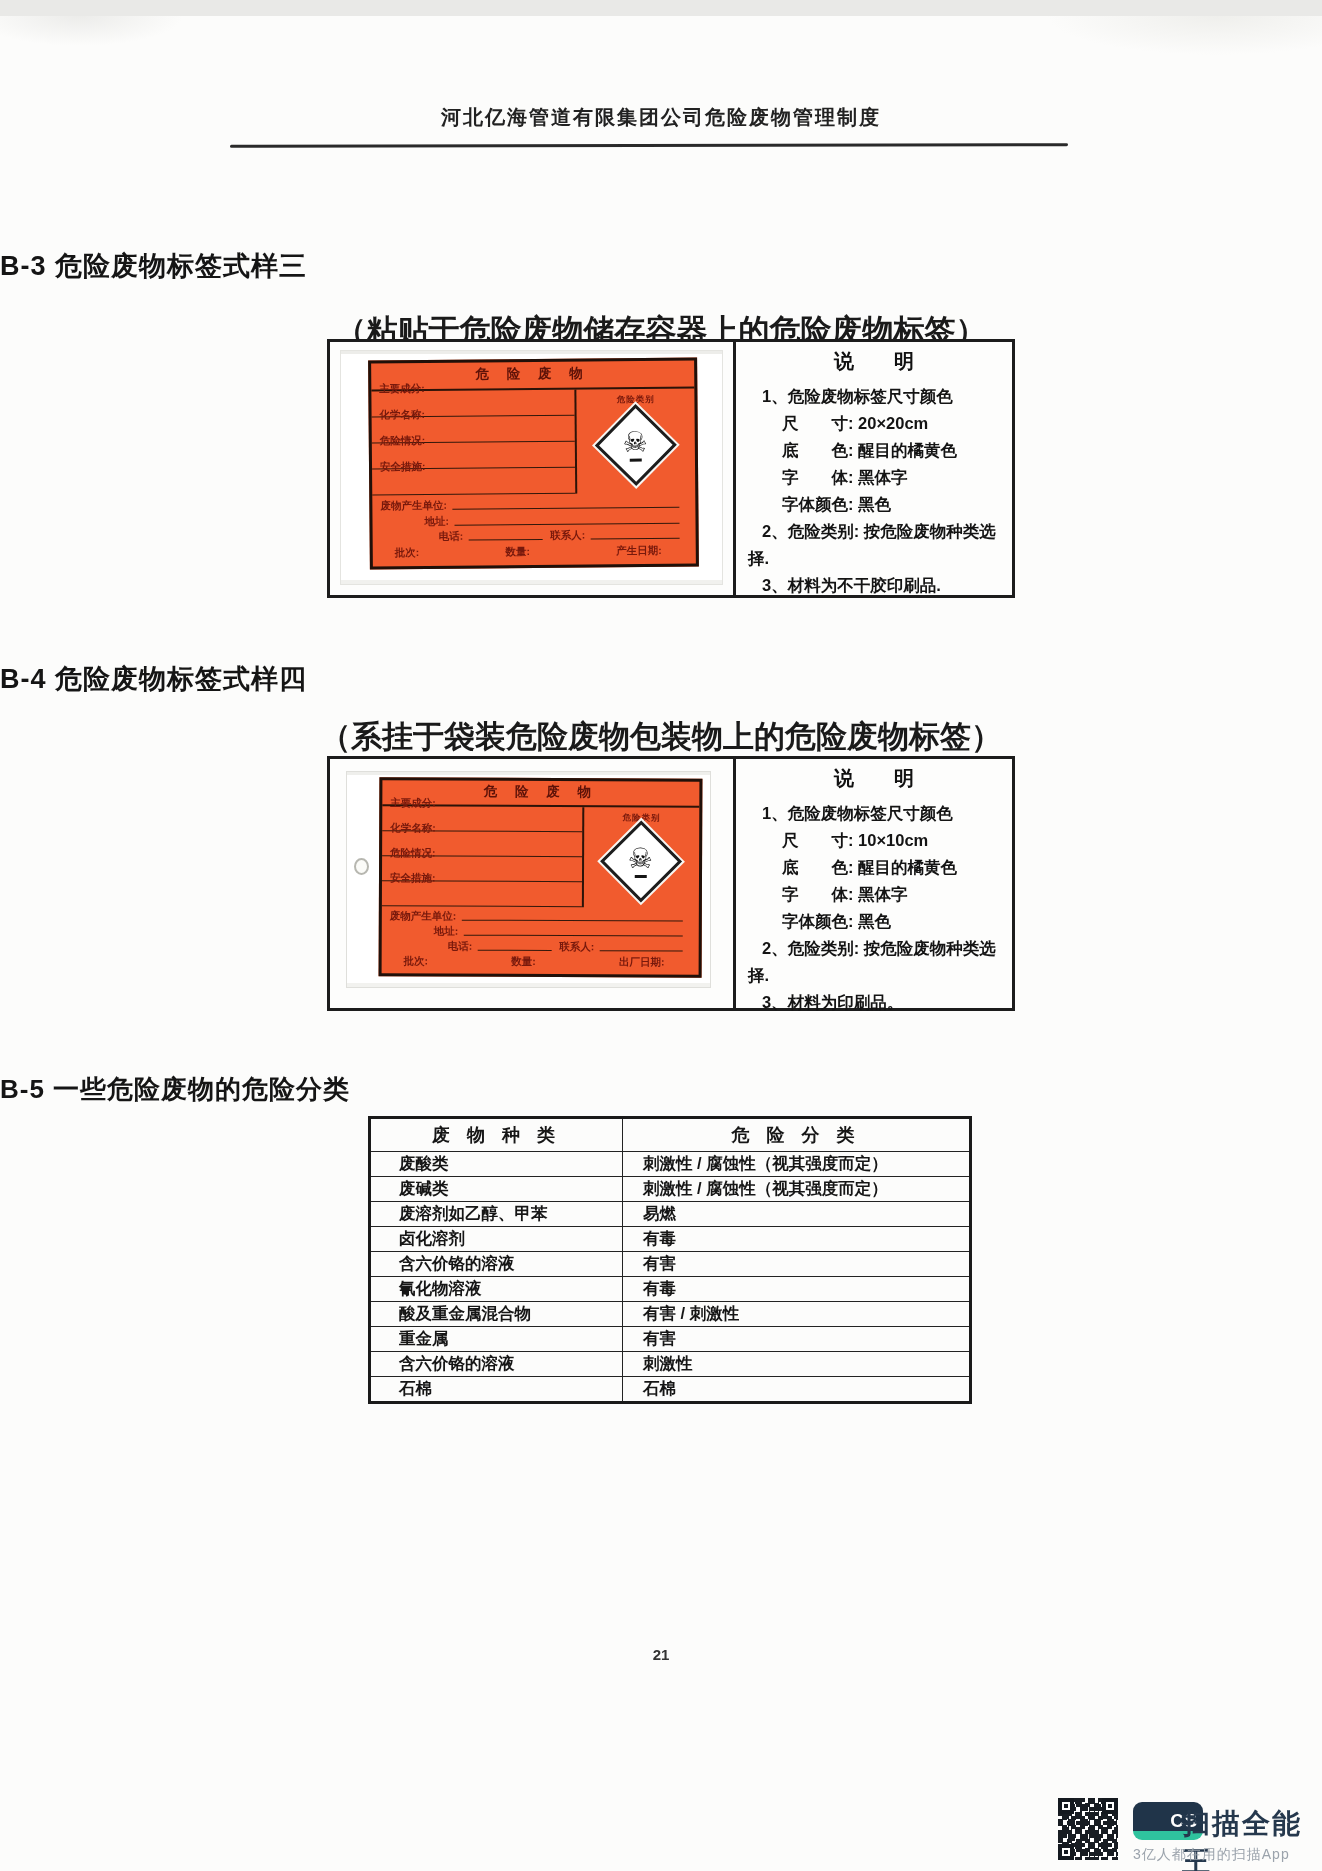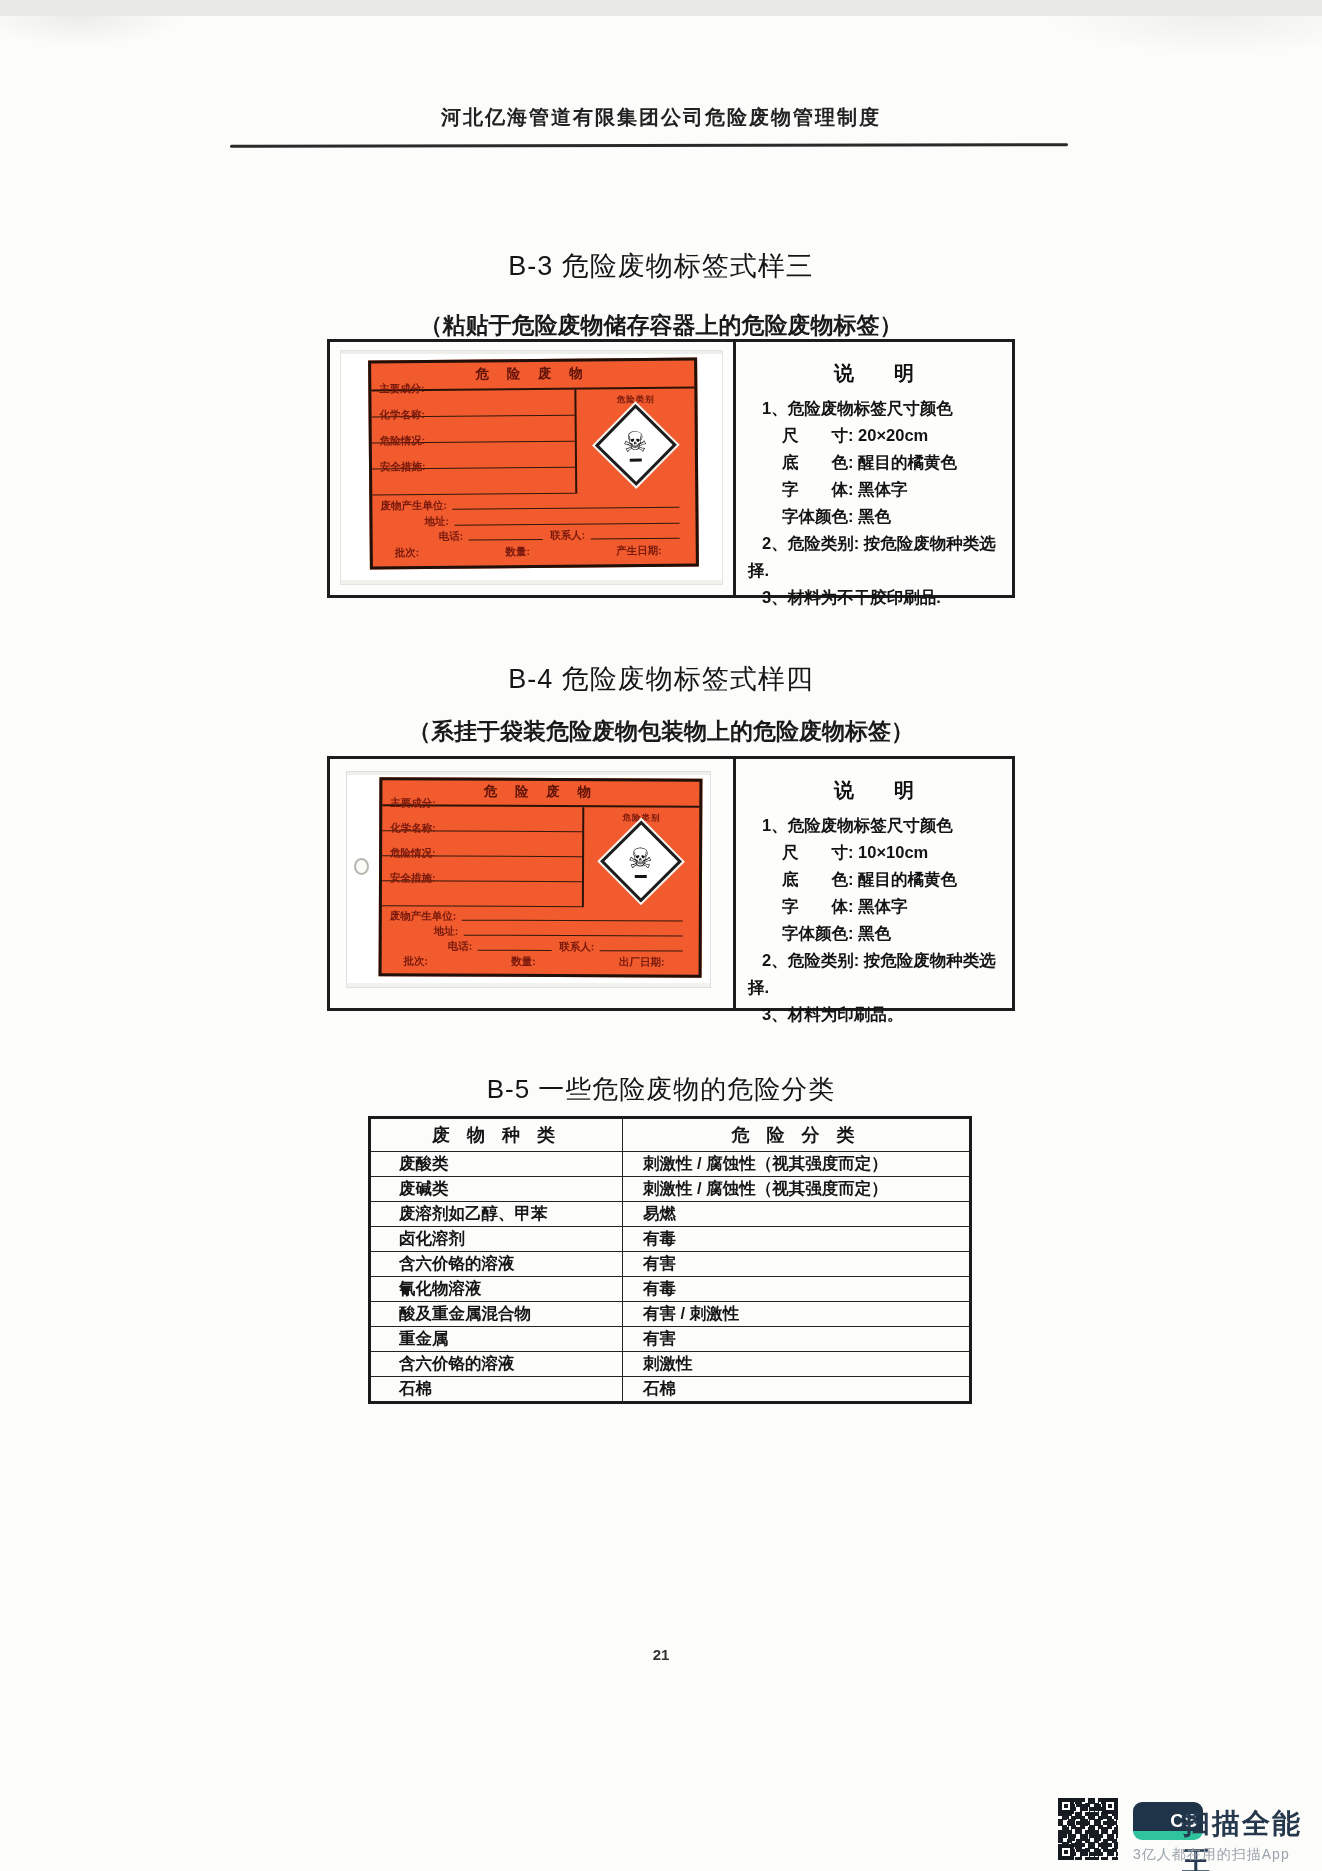--- a/index.html
+++ b/index.html
@@ -10,33 +10,33 @@
       radial-gradient(260px 60px at 92% 0%, #efefec, transparent 65%),
       #fcfcfb;
     font-family:"Liberation Sans", sans-serif;color:#1b1b1b;
   }
   
   .header-title{position:absolute;top:88px;left:0;width:100%;text-align:center;
     font-size:20px;font-weight:700;letter-spacing:2px;color:#222;}
   .header-rule{position:absolute;top:128px;left:230px;width:838px;height:3px;background:#2a2a2a;
     border-radius:2px;transform:rotate(-.12deg);}
   
-  .sec-title{position:absolute;left:0;width:100%;text-align:center;font-size:27px;font-weight:400;
+  .sec-title{position:absolute;left:0;width:100%;font-size:27px;font-weight:700;
     letter-spacing:1px;color:#151515;}
-  .sec-sub{position:absolute;left:0;width:100%;text-align:center;font-size:23px;font-weight:700;color:#1a1a1a;}
+  .sec-sub{position:absolute;left:0;width:100%;text-align:center;font-size:31px;font-weight:700;color:#1a1a1a;}
   .t-b3{top:232px}.s-b3{top:294px}
   .t-b4{top:645px}.s-b4{top:700px}
   .t-b5{top:1056px;font-size:26px}
   
   .figure{position:absolute;left:327px;width:688px;border:3px solid #1c1c1c;background:#fdfdfc;
     display:flex;box-sizing:border-box;}
   .fig-b3{top:323px;height:259px}
   .fig-b4{top:740px;height:255px}
   .fig-left{width:406px;position:relative;border-right:3px solid #1c1c1c;box-sizing:border-box;}
-  .fig-right{flex:1;position:relative;padding:16px 12px 0 12px;box-sizing:border-box;}
+  .fig-right{flex:1;position:relative;padding:4px 12px 0 12px;box-sizing:border-box;}
   .notes-head{text-align:center;font-size:20px;font-weight:700;color:#111;margin:2px 0 8px 0;}
   .note-line{font-size:16.5px;font-weight:600;line-height:27px;color:#141414;}
   .n1{text-indent:14px}.n2{text-indent:34px}
   
   .photo{position:absolute;inset:8px 10px 10px 10px;background:#fff;border:1px solid #e4e4e0;
     box-shadow:inset 0 3px 0 #ededea, inset 0 -4px 0 #f1f1ee;}
   .hw-label{position:absolute;background:#f15b2e;border:3px solid #201009;box-sizing:border-box;
     display:flex;flex-direction:column;}
   .lbl-b3{inset:8px 24px 16px 28px;transform:rotate(-.5deg);}
   .hw-title{height:26px;line-height:24px;text-align:center;font-size:13.5px;font-weight:700;

